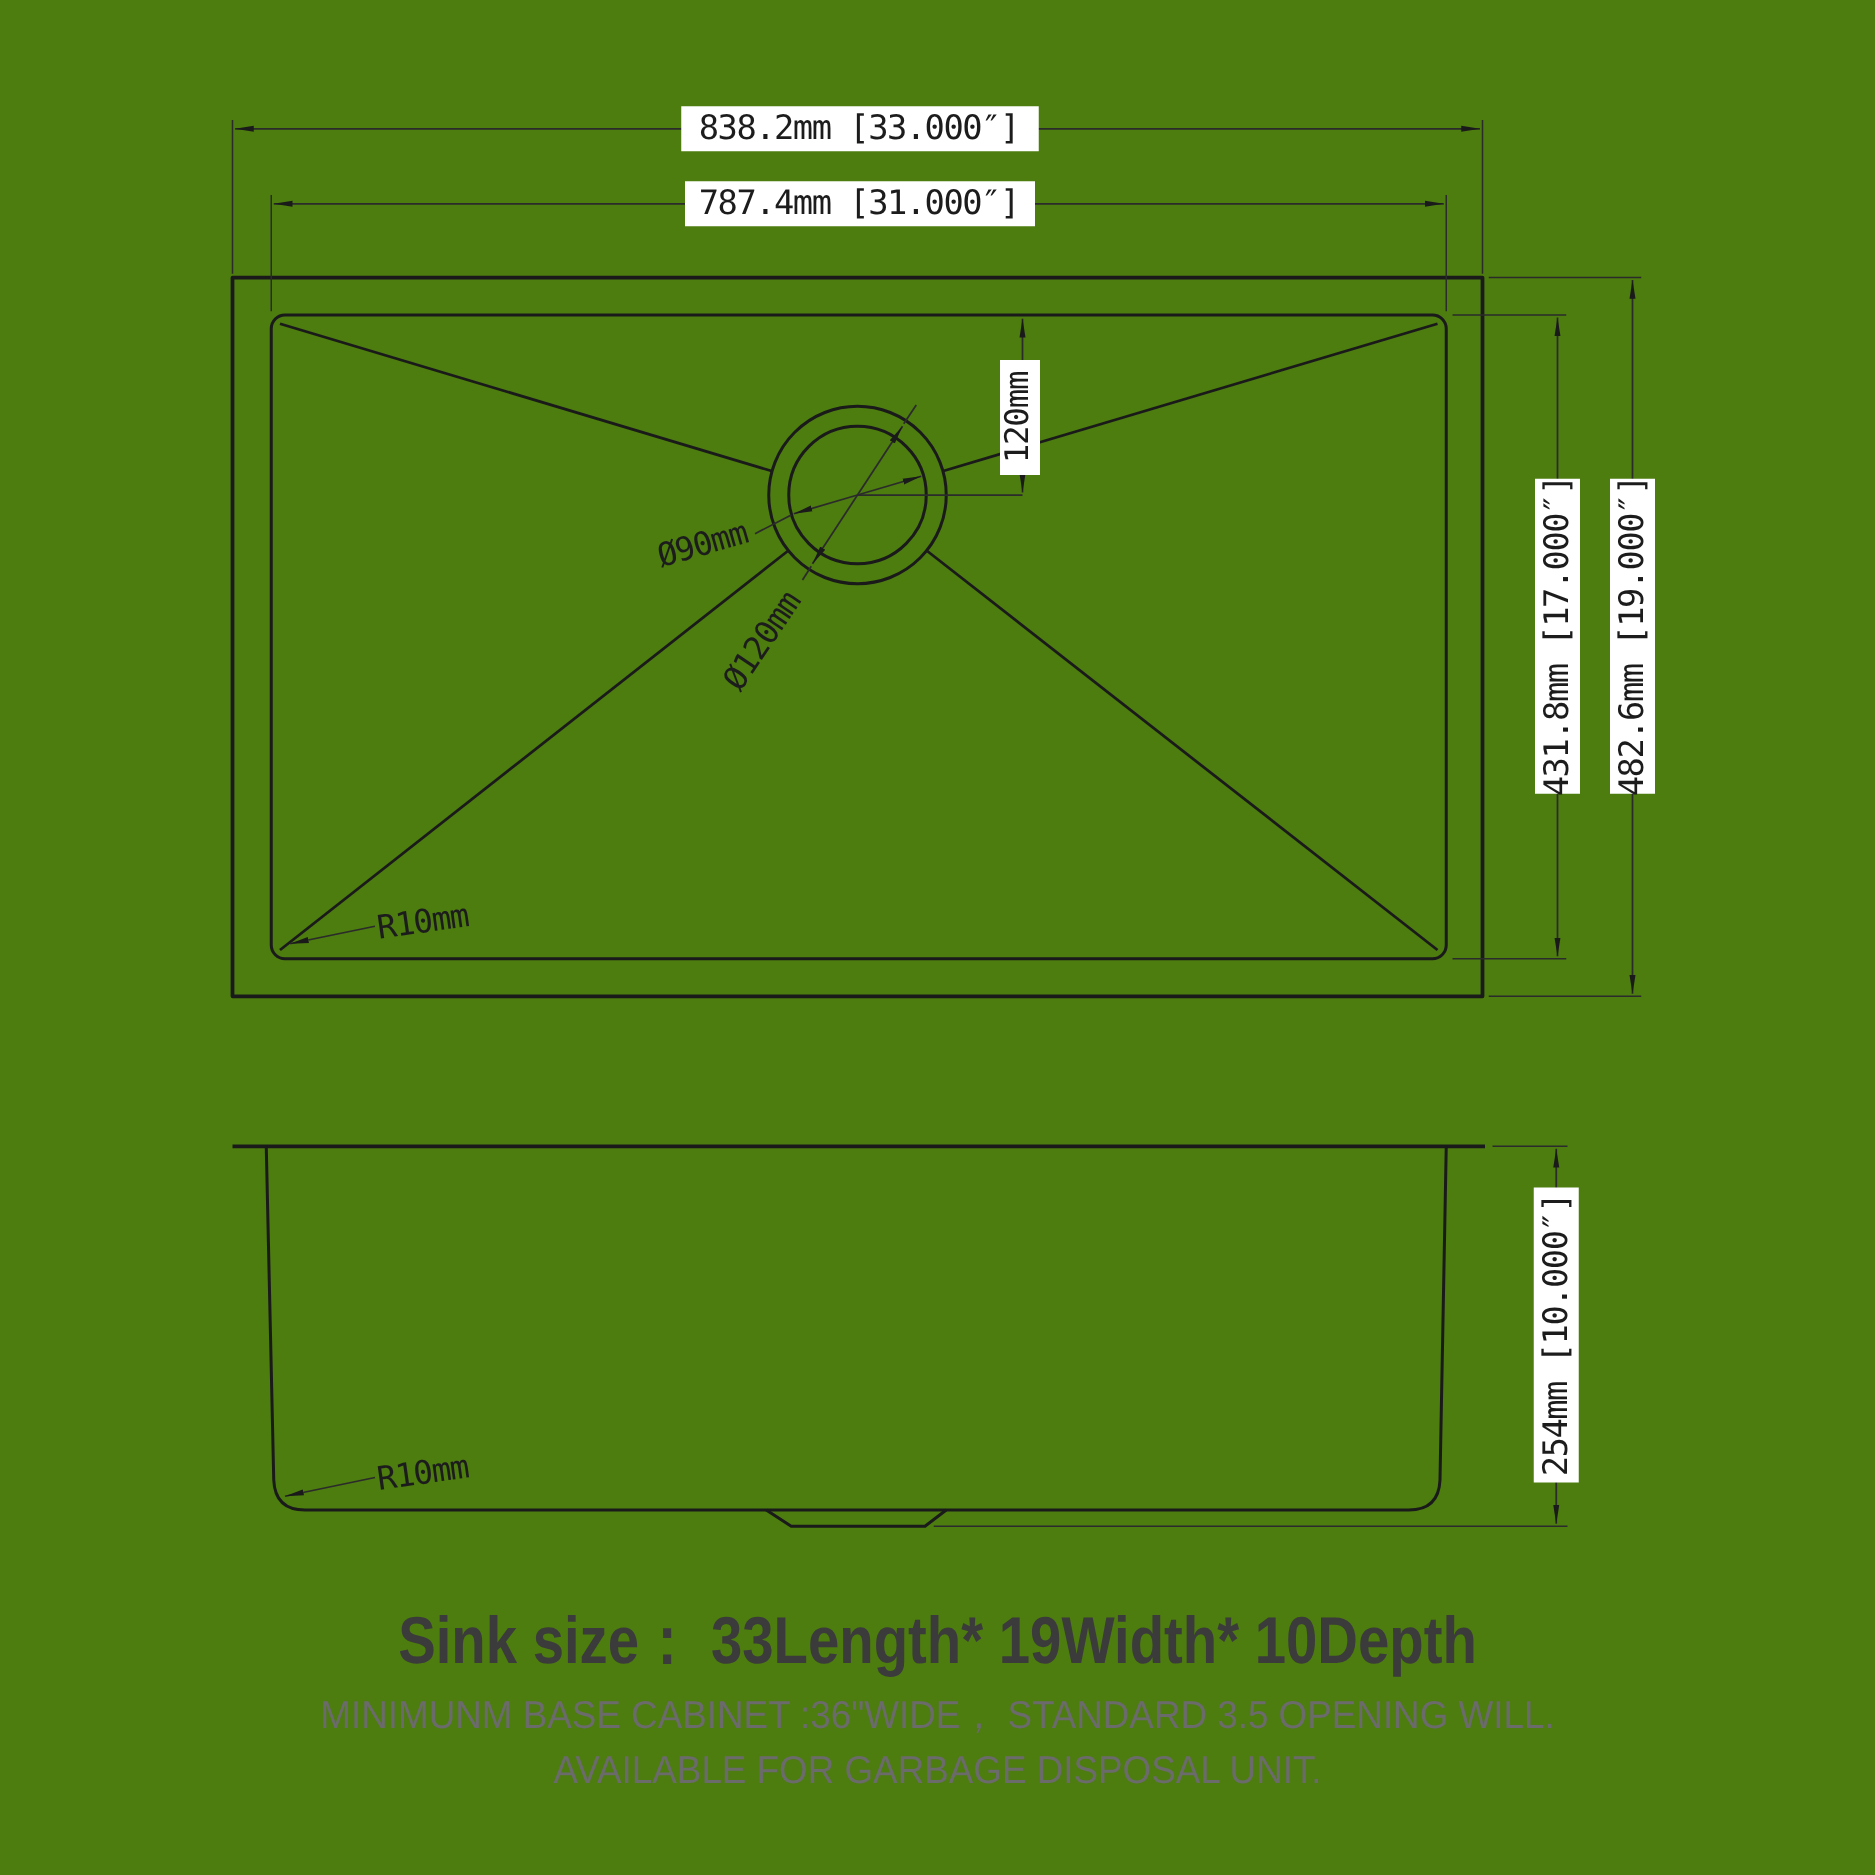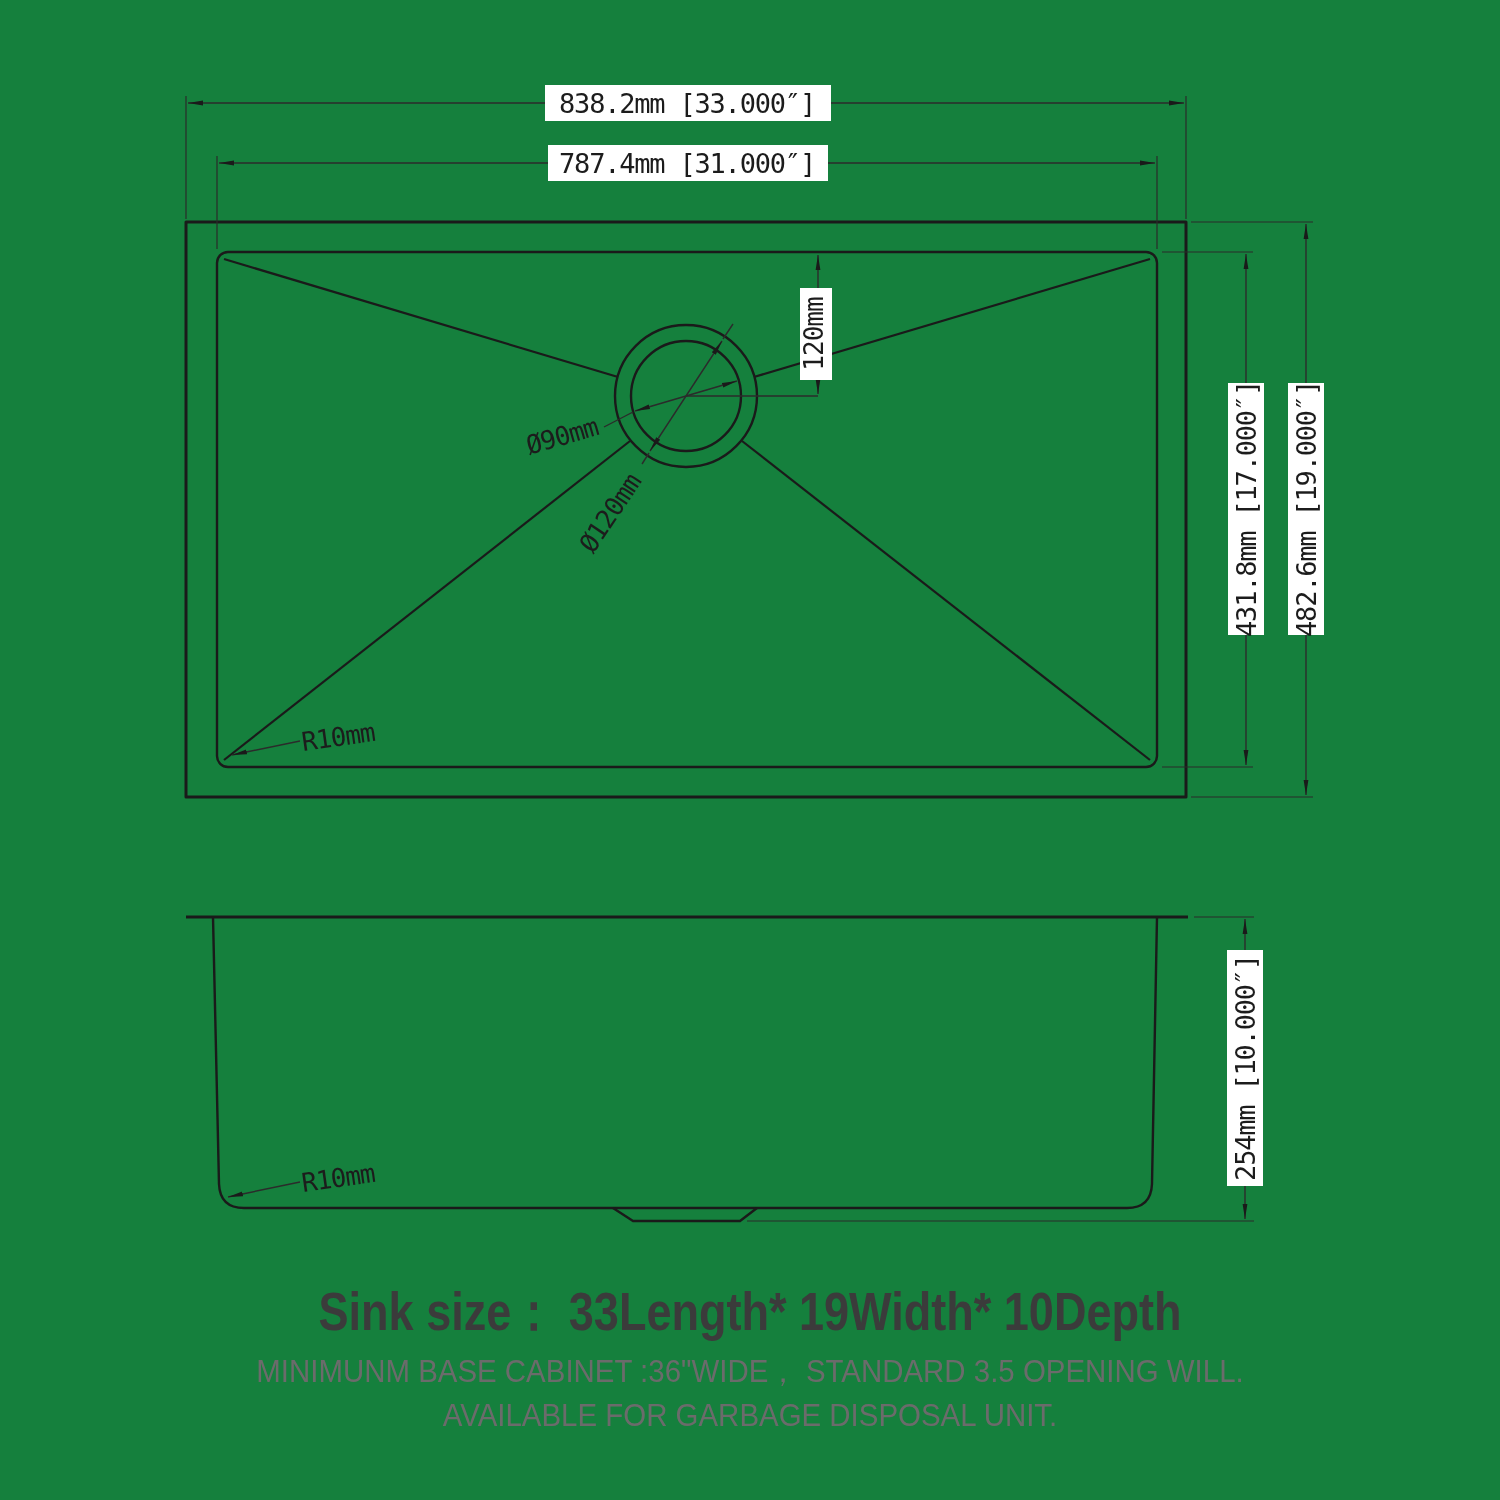--- a/index.html
+++ b/index.html
@@ -1,16 +1,16 @@
 <!DOCTYPE html>
 <html><head>
 <meta charset="utf-8">
 <style>
   html,body{margin:0;padding:0;background:#ffffff;}
-  .stage{width:1500px;height:1500px;position:relative;background:#15803d;}
+  .stage{width:1500px;height:1500px;position:relative;background:#4d7c0f;}
   svg{display:block;}
   .outline{fill:none;stroke:#1a1a1a;stroke-width:3;stroke-linejoin:round;}
   .outline-med{fill:none;stroke:#1a1a1a;stroke-width:2.4;stroke-linejoin:round;}
   .crease{fill:none;stroke:#1a1a1a;stroke-width:2.2;}
   .dimline{fill:none;stroke:#2b2b2b;stroke-width:1.4;}
   .extline{fill:none;stroke:#2b2b2b;stroke-width:1.2;}
   .labelbg{fill:#ffffff;stroke:none;}
   .dim{font-family:"DejaVu Sans Mono",monospace;font-size:27px;letter-spacing:-1.2px;fill:#1c1c1c;}
   .dim-sm{font-family:"DejaVu Sans Mono",monospace;font-size:26px;letter-spacing:-1px;fill:#1c1c1c;}
   .title{font-family:"Liberation Sans",sans-serif;font-weight:bold;font-size:53px;fill:#3b3b3b;}

